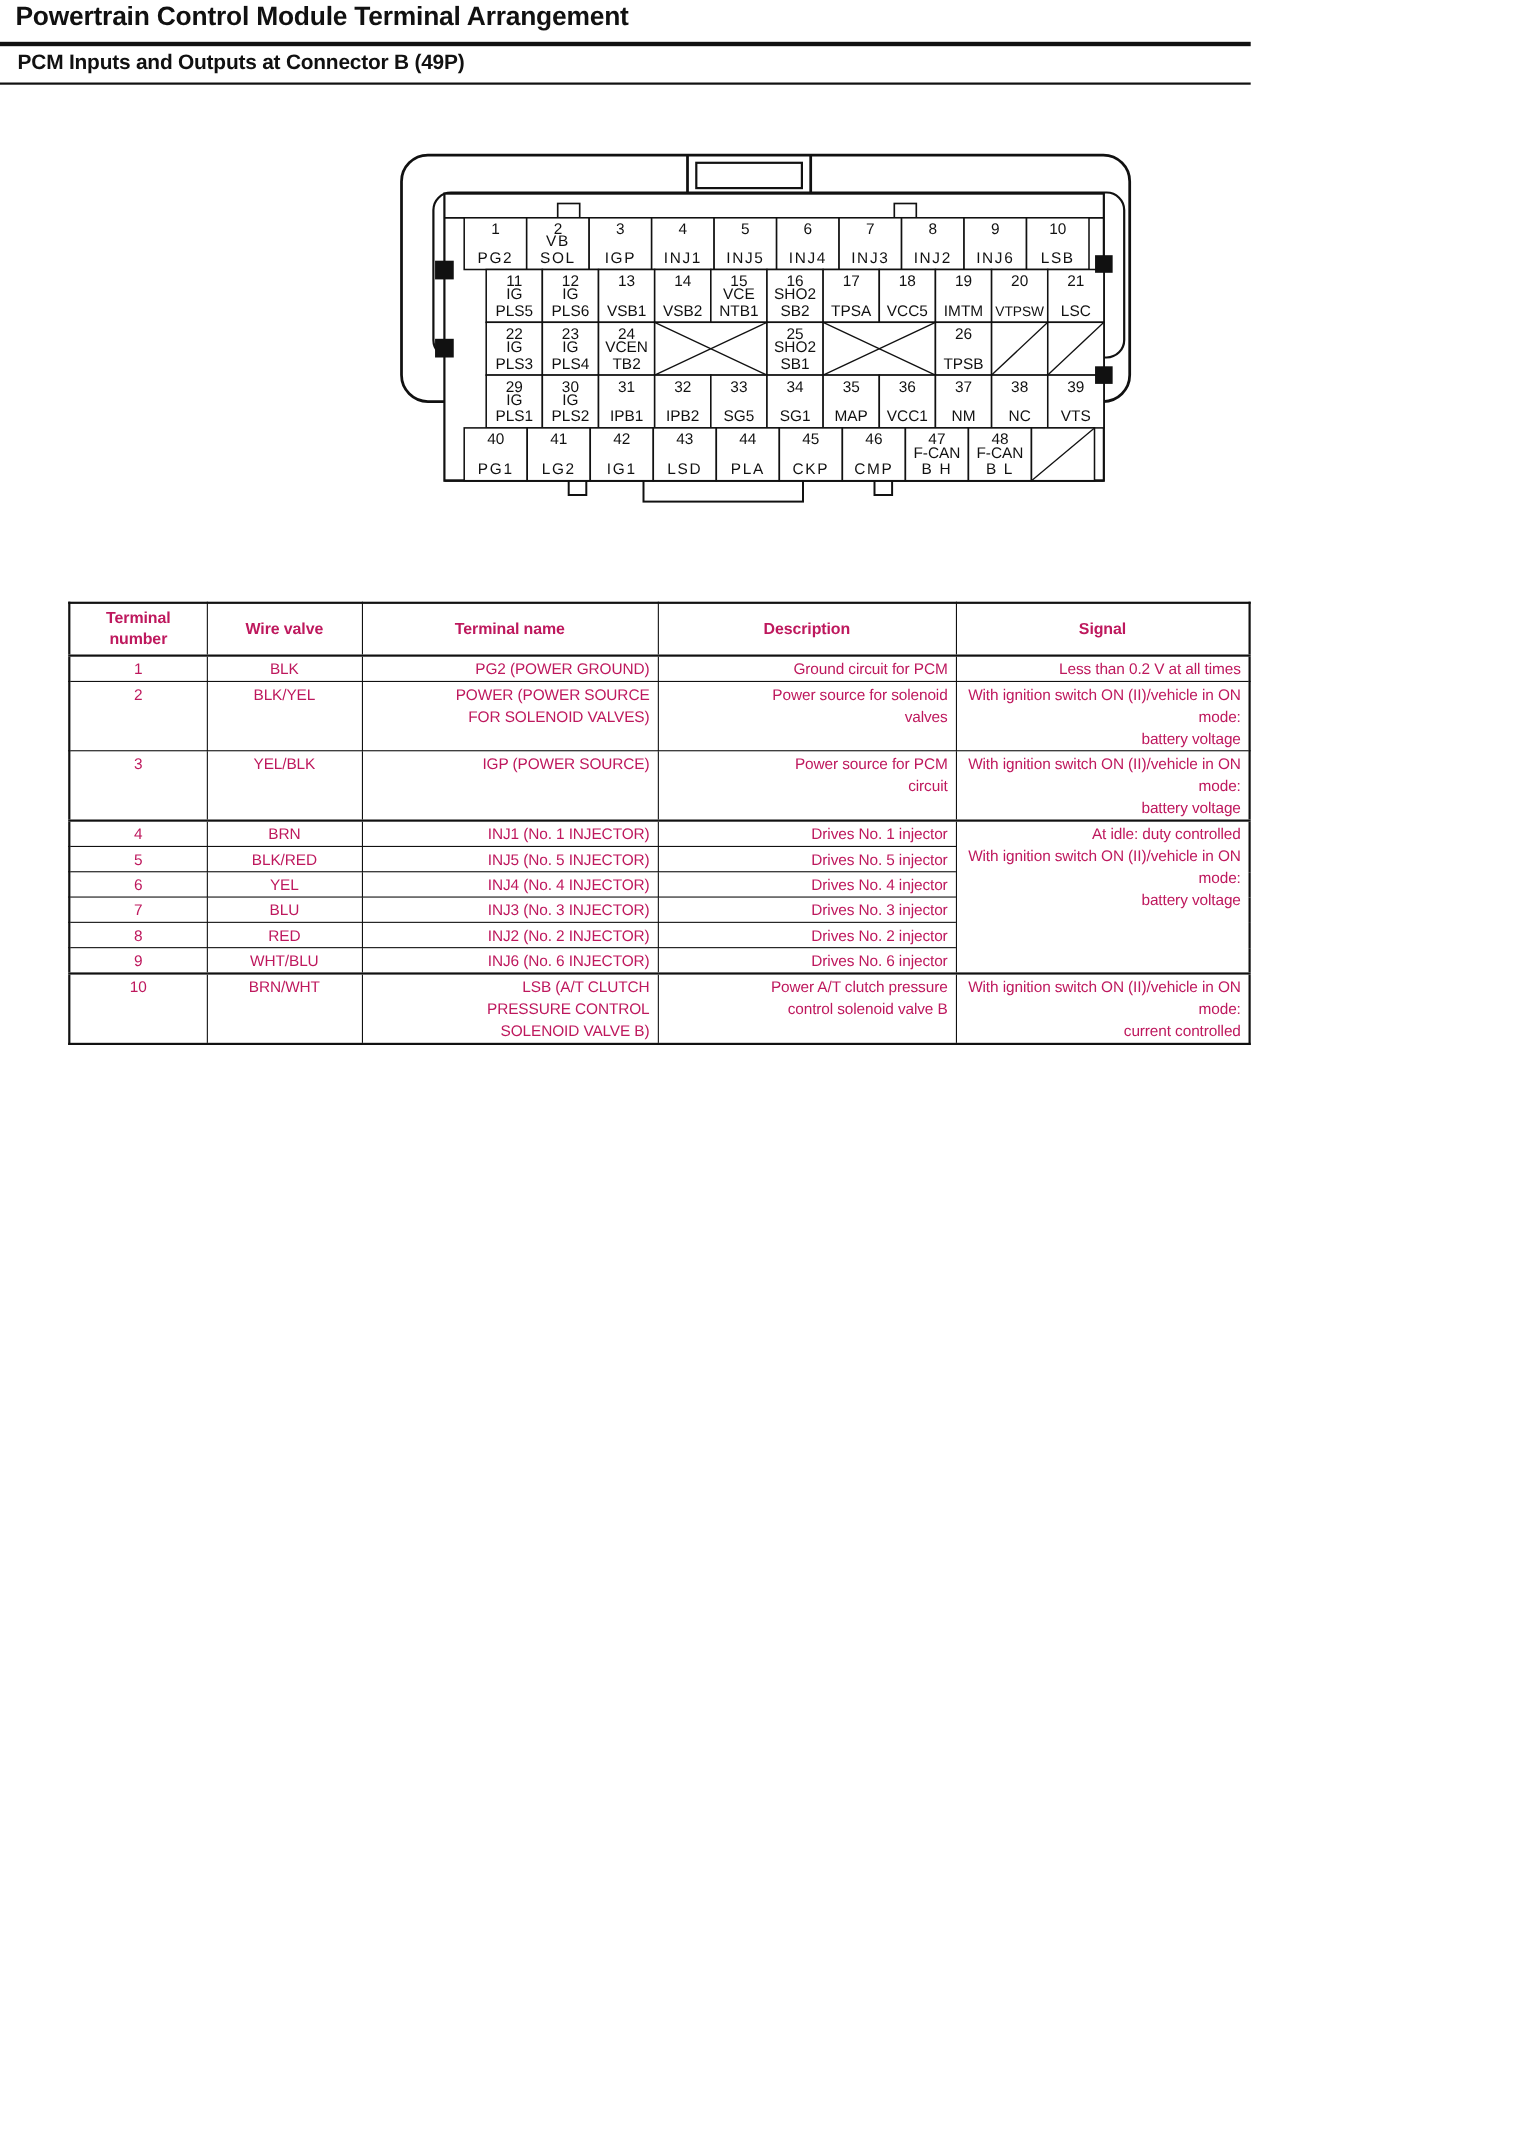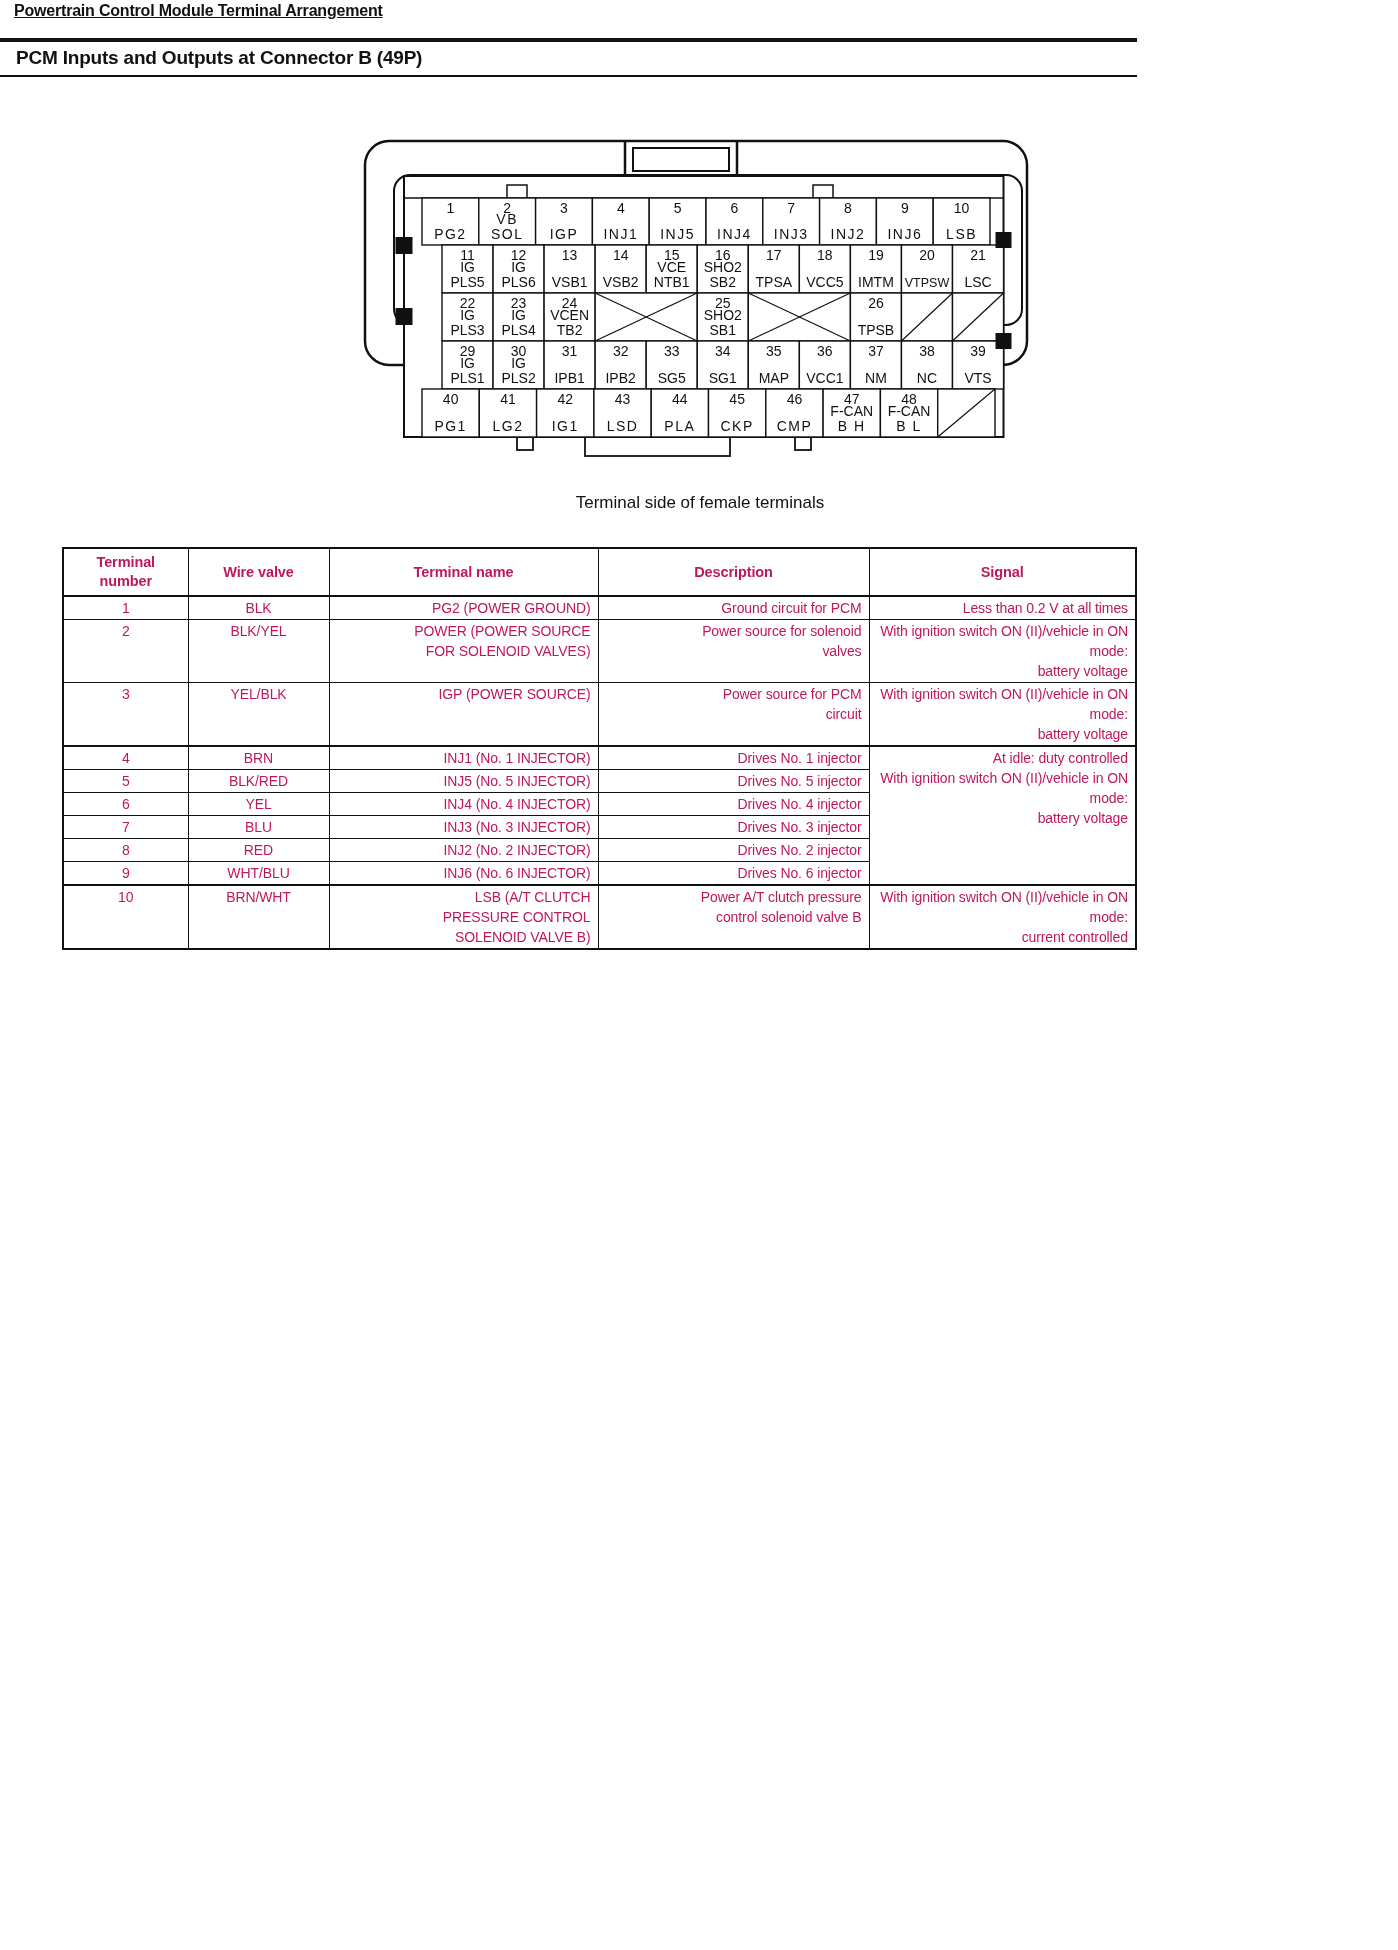--- a/index.html
+++ b/index.html
@@ -3,21 +3,21 @@
 <meta charset="utf-8">
 <style>
   html,body { margin:0; padding:0; background:#e8e8e8; }
   .page {
     position:relative; width:1398px; height:1950px; background:#ffffff;
     font-family:"Liberation Sans", sans-serif; color:#111;
     overflow:hidden; margin:0 auto;
   }
   .title {
     position:absolute; left:14px; top:2px; margin:0;
-    font-size:16px; font-weight:bold; letter-spacing:-0.2px;text-decoration:underline;
+    font-size:24px; font-weight:bold; letter-spacing:-0.2px;
   }
   .rule-thick { position:absolute; left:0; top:38px; width:1137px; height:4px; background:#111; }
   .subtitle {
     position:absolute; left:16px; top:47px; margin:0;
     font-size:19px; font-weight:bold; letter-spacing:-0.2px;
   }
   .rule-thin { position:absolute; left:0; top:75px; width:1137px; height:2px; background:#111; }
   .connector-svg { position:absolute; left:0; top:0; }
   .diagram-caption {
     position:absolute; left:355px; top:493px; width:690px;
@@ -342,21 +342,20 @@
         </g>
       </g>
     <g fill="#111">
       <rect x="395.5" y="237" width="17" height="17"></rect>
       <rect x="395.5" y="308" width="17" height="17"></rect>
       <rect x="995.5" y="232" width="16" height="16"></rect>
       <rect x="995.5" y="333" width="16" height="16"></rect>
     </g>
   </svg>
 
-  <div class="diagram-caption">Terminal side of female terminals</div>
 
   <table class="pin-table">
     <colgroup>
       <col style="width:125px">
         <col style="width:141px">
         <col style="width:269px">
       <col style="width:271px">
         <col style="width:267px">
     </colgroup>
     <thead>

